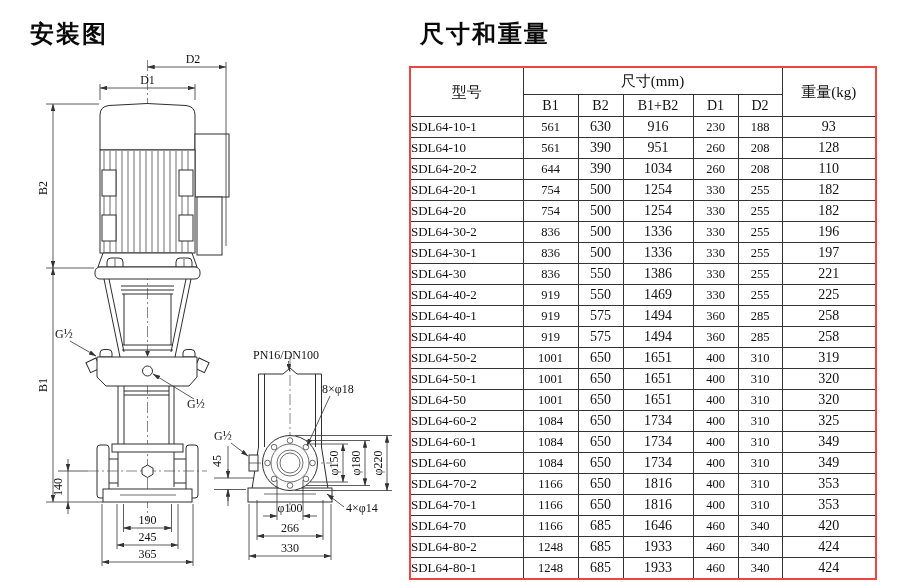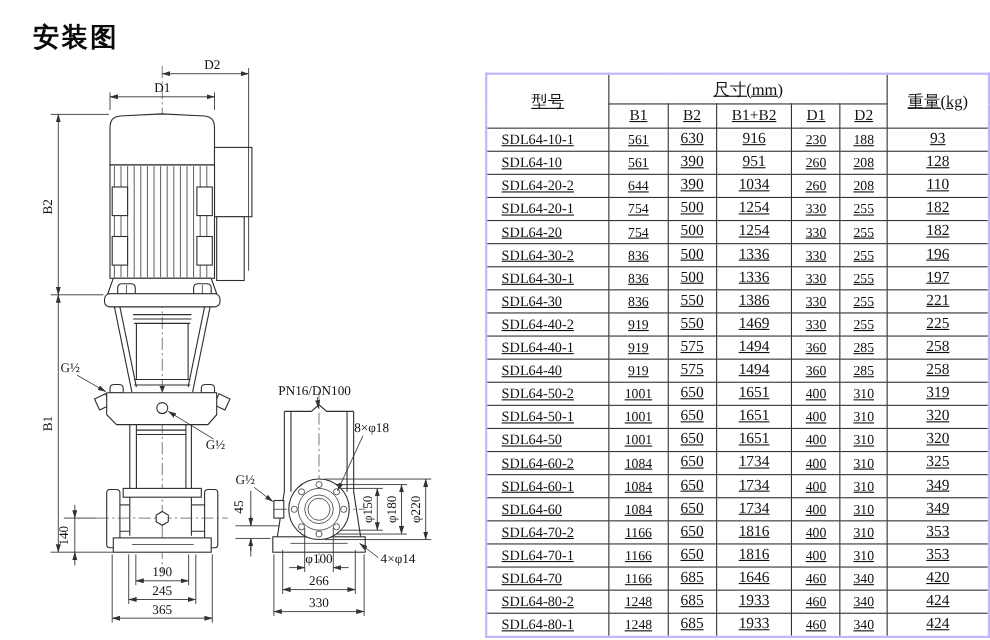--- a/index.html
+++ b/index.html
@@ -13,36 +13,37 @@
   svg{position:absolute;left:0;top:0;}
   svg text{font-family:"Liberation Serif","DejaVu Serif",serif;fill:#111;}
   .ln{stroke:#2e2e2e;stroke-width:1;fill:none;}
   .thin{stroke:#2e2e2e;stroke-width:0.7;fill:none;}
   .wh{fill:#ffffff;stroke:#2e2e2e;stroke-width:1;}
   .cl{stroke:#555;stroke-width:0.7;fill:none;stroke-dasharray:11 3 2 3;}
   .dim{stroke:#333;stroke-width:0.8;fill:none;}
   .dtx{font-size:12px;}
   .ltx{font-size:12px;}
   
-  .spec{position:absolute;left:441px;top:66px;border-collapse:collapse;table-layout:fixed;
-        border:2px solid #c4b5fd;text-decoration:underline;}
+  .spec{position:absolute;left:409px;top:66px;border-collapse:collapse;table-layout:fixed;
+        border:2px solid #ef4444;}
   .spec td,.spec th{border:1px solid #333;text-align:center;padding:0;font-weight:normal;
         overflow:hidden;white-space:nowrap;}
   .spec thead tr.h1 th{height:26px;font-size:15px;}
   .spec thead tr.h2 th{height:21px;font-size:14px;}
   .spec tbody td{height:20px;font-size:12.5px;}
-  .spec tbody td.model{text-align:left;padding-left:13px;font-size:13px;}
+  .spec tbody td.model{text-align:left;font-size:13px;}
   .spec tbody td.big{font-size:14px;}
 </style>
 </head>
 <body>
 
 <div class="page">
 
   <div class="title" id="t-left">安装图</div>
+  <div class="title" id="t-right">尺寸和重量</div>
 
   <svg width="430" height="582" viewBox="0 0 430 582">
     <defs>
       <marker id="ar" viewBox="0 0 10 6" refX="9.5" refY="3" markerWidth="9.5" markerHeight="5.7" orient="auto-start-reverse">
           <path d="M0,0 L10,3 L0,6 Z" fill="#333"></path>
         </marker>
     </defs>
 
     <g>
 

